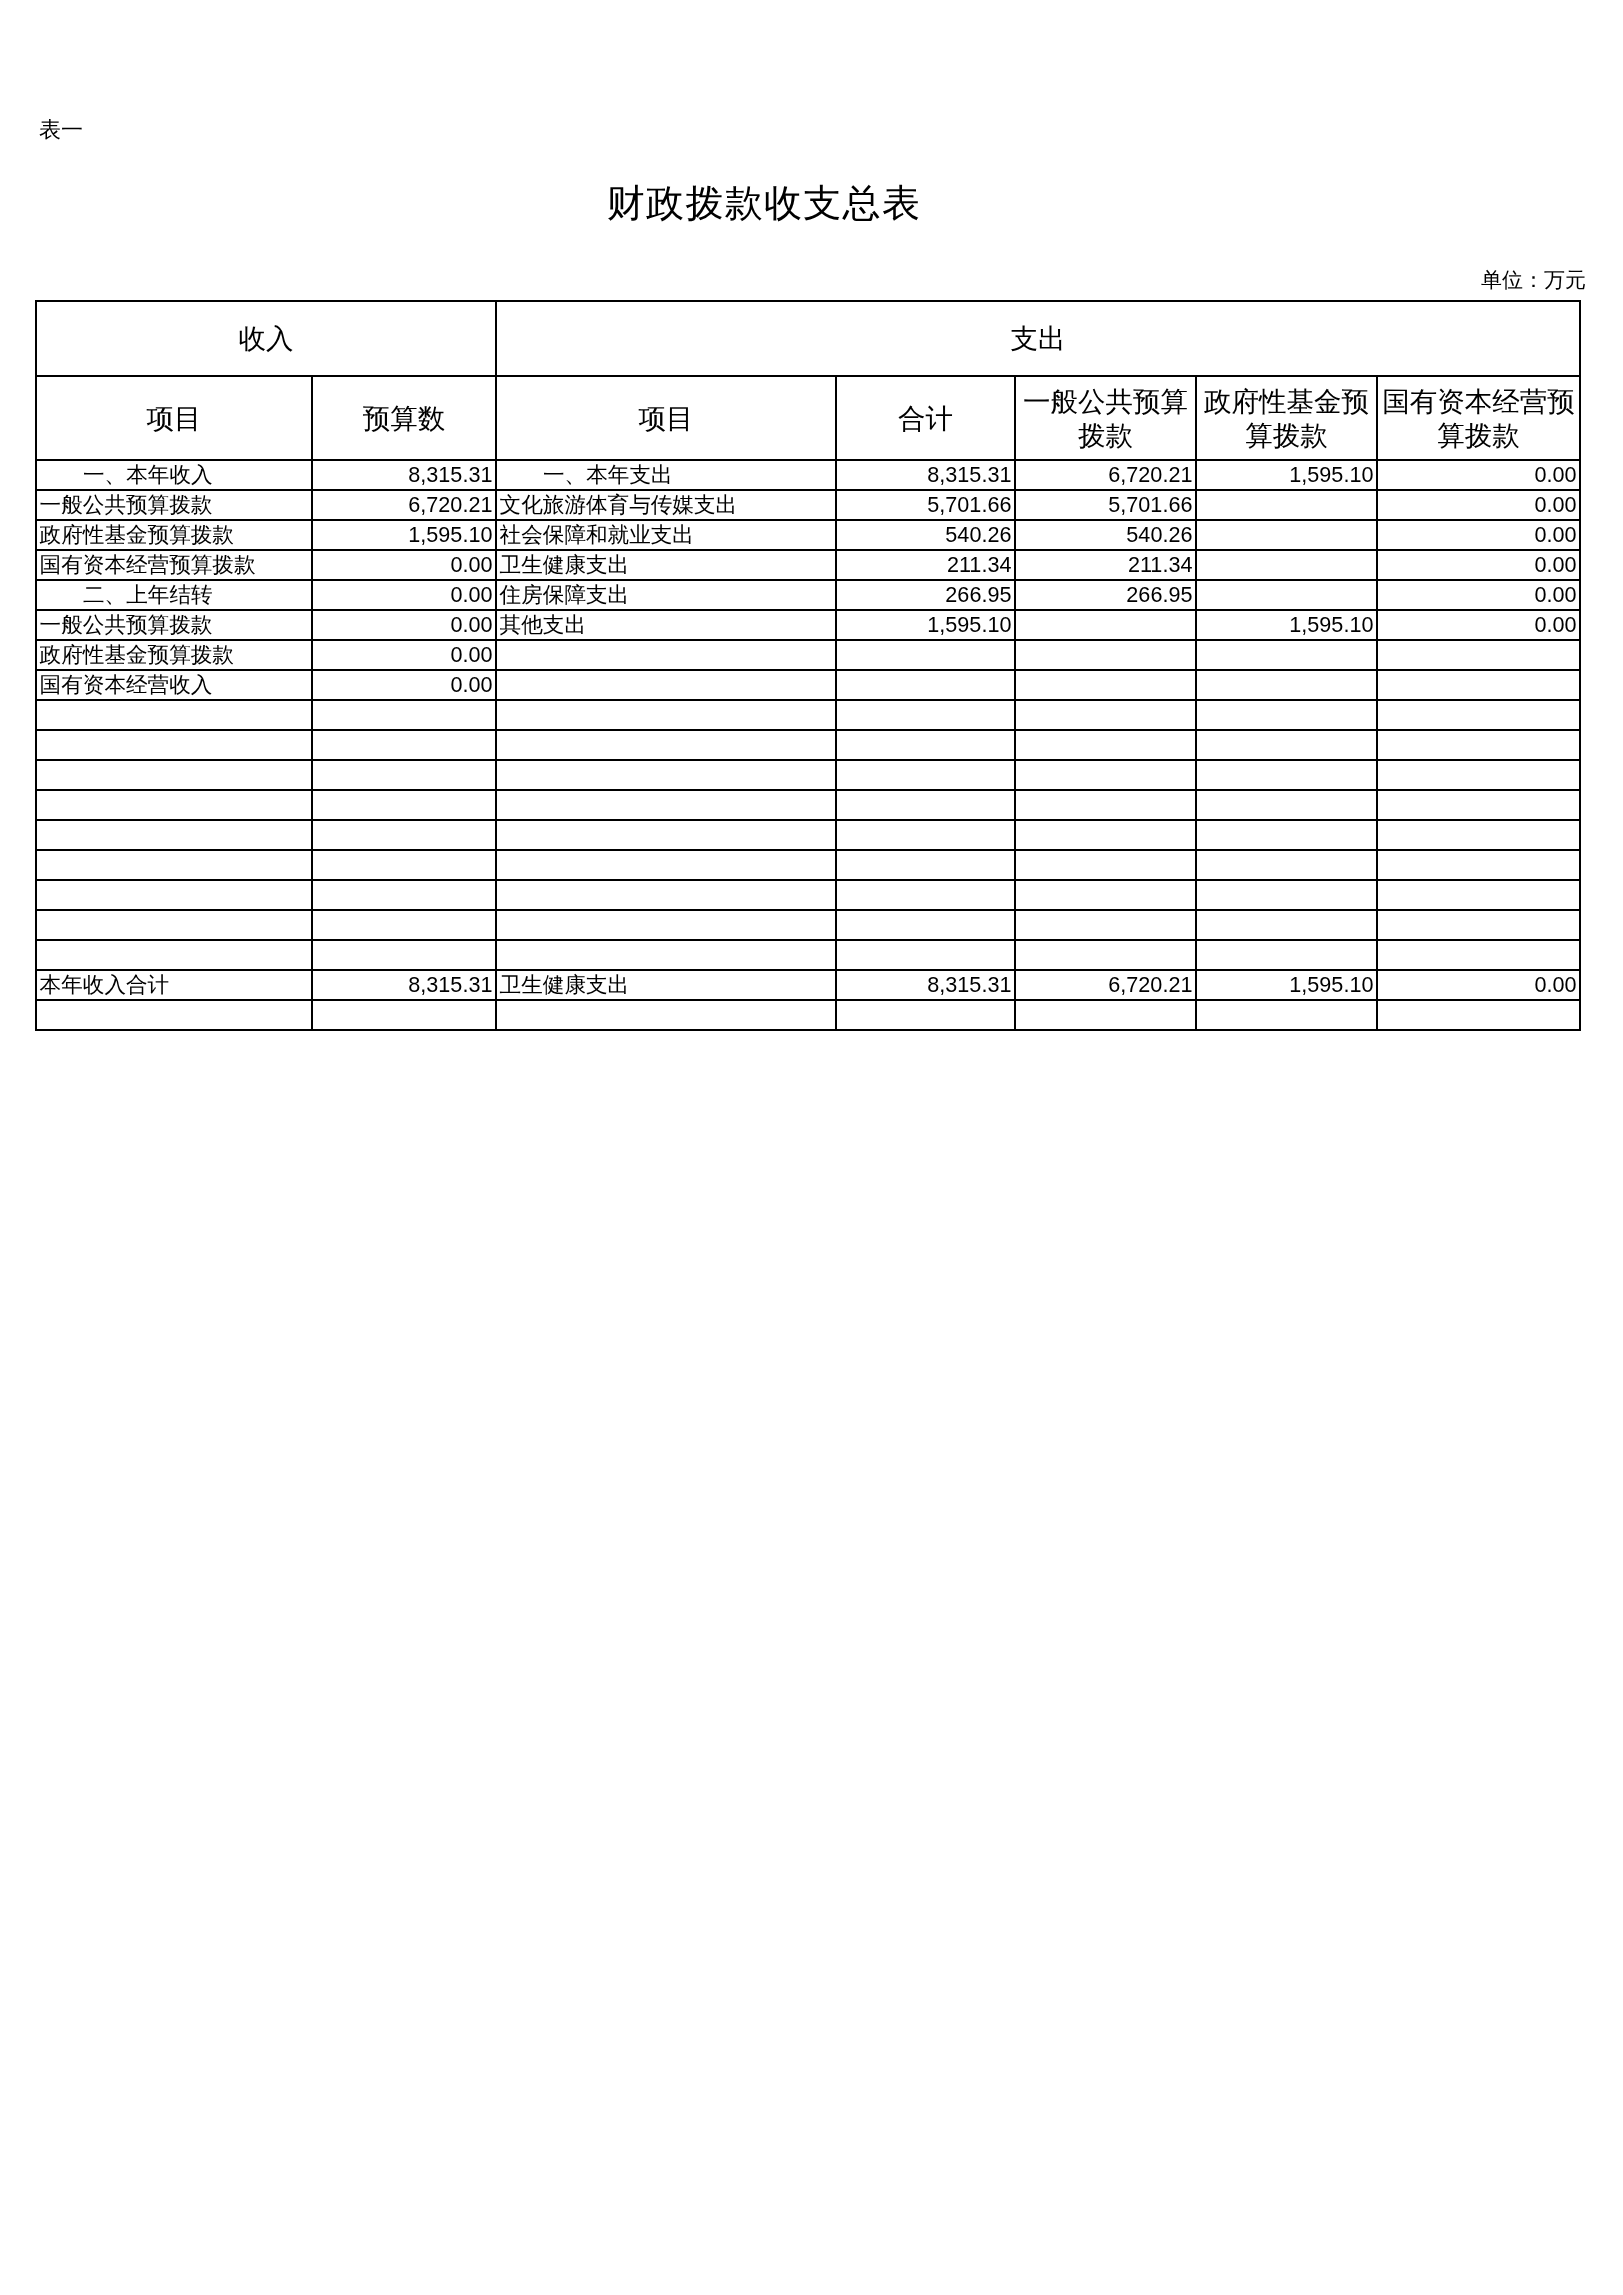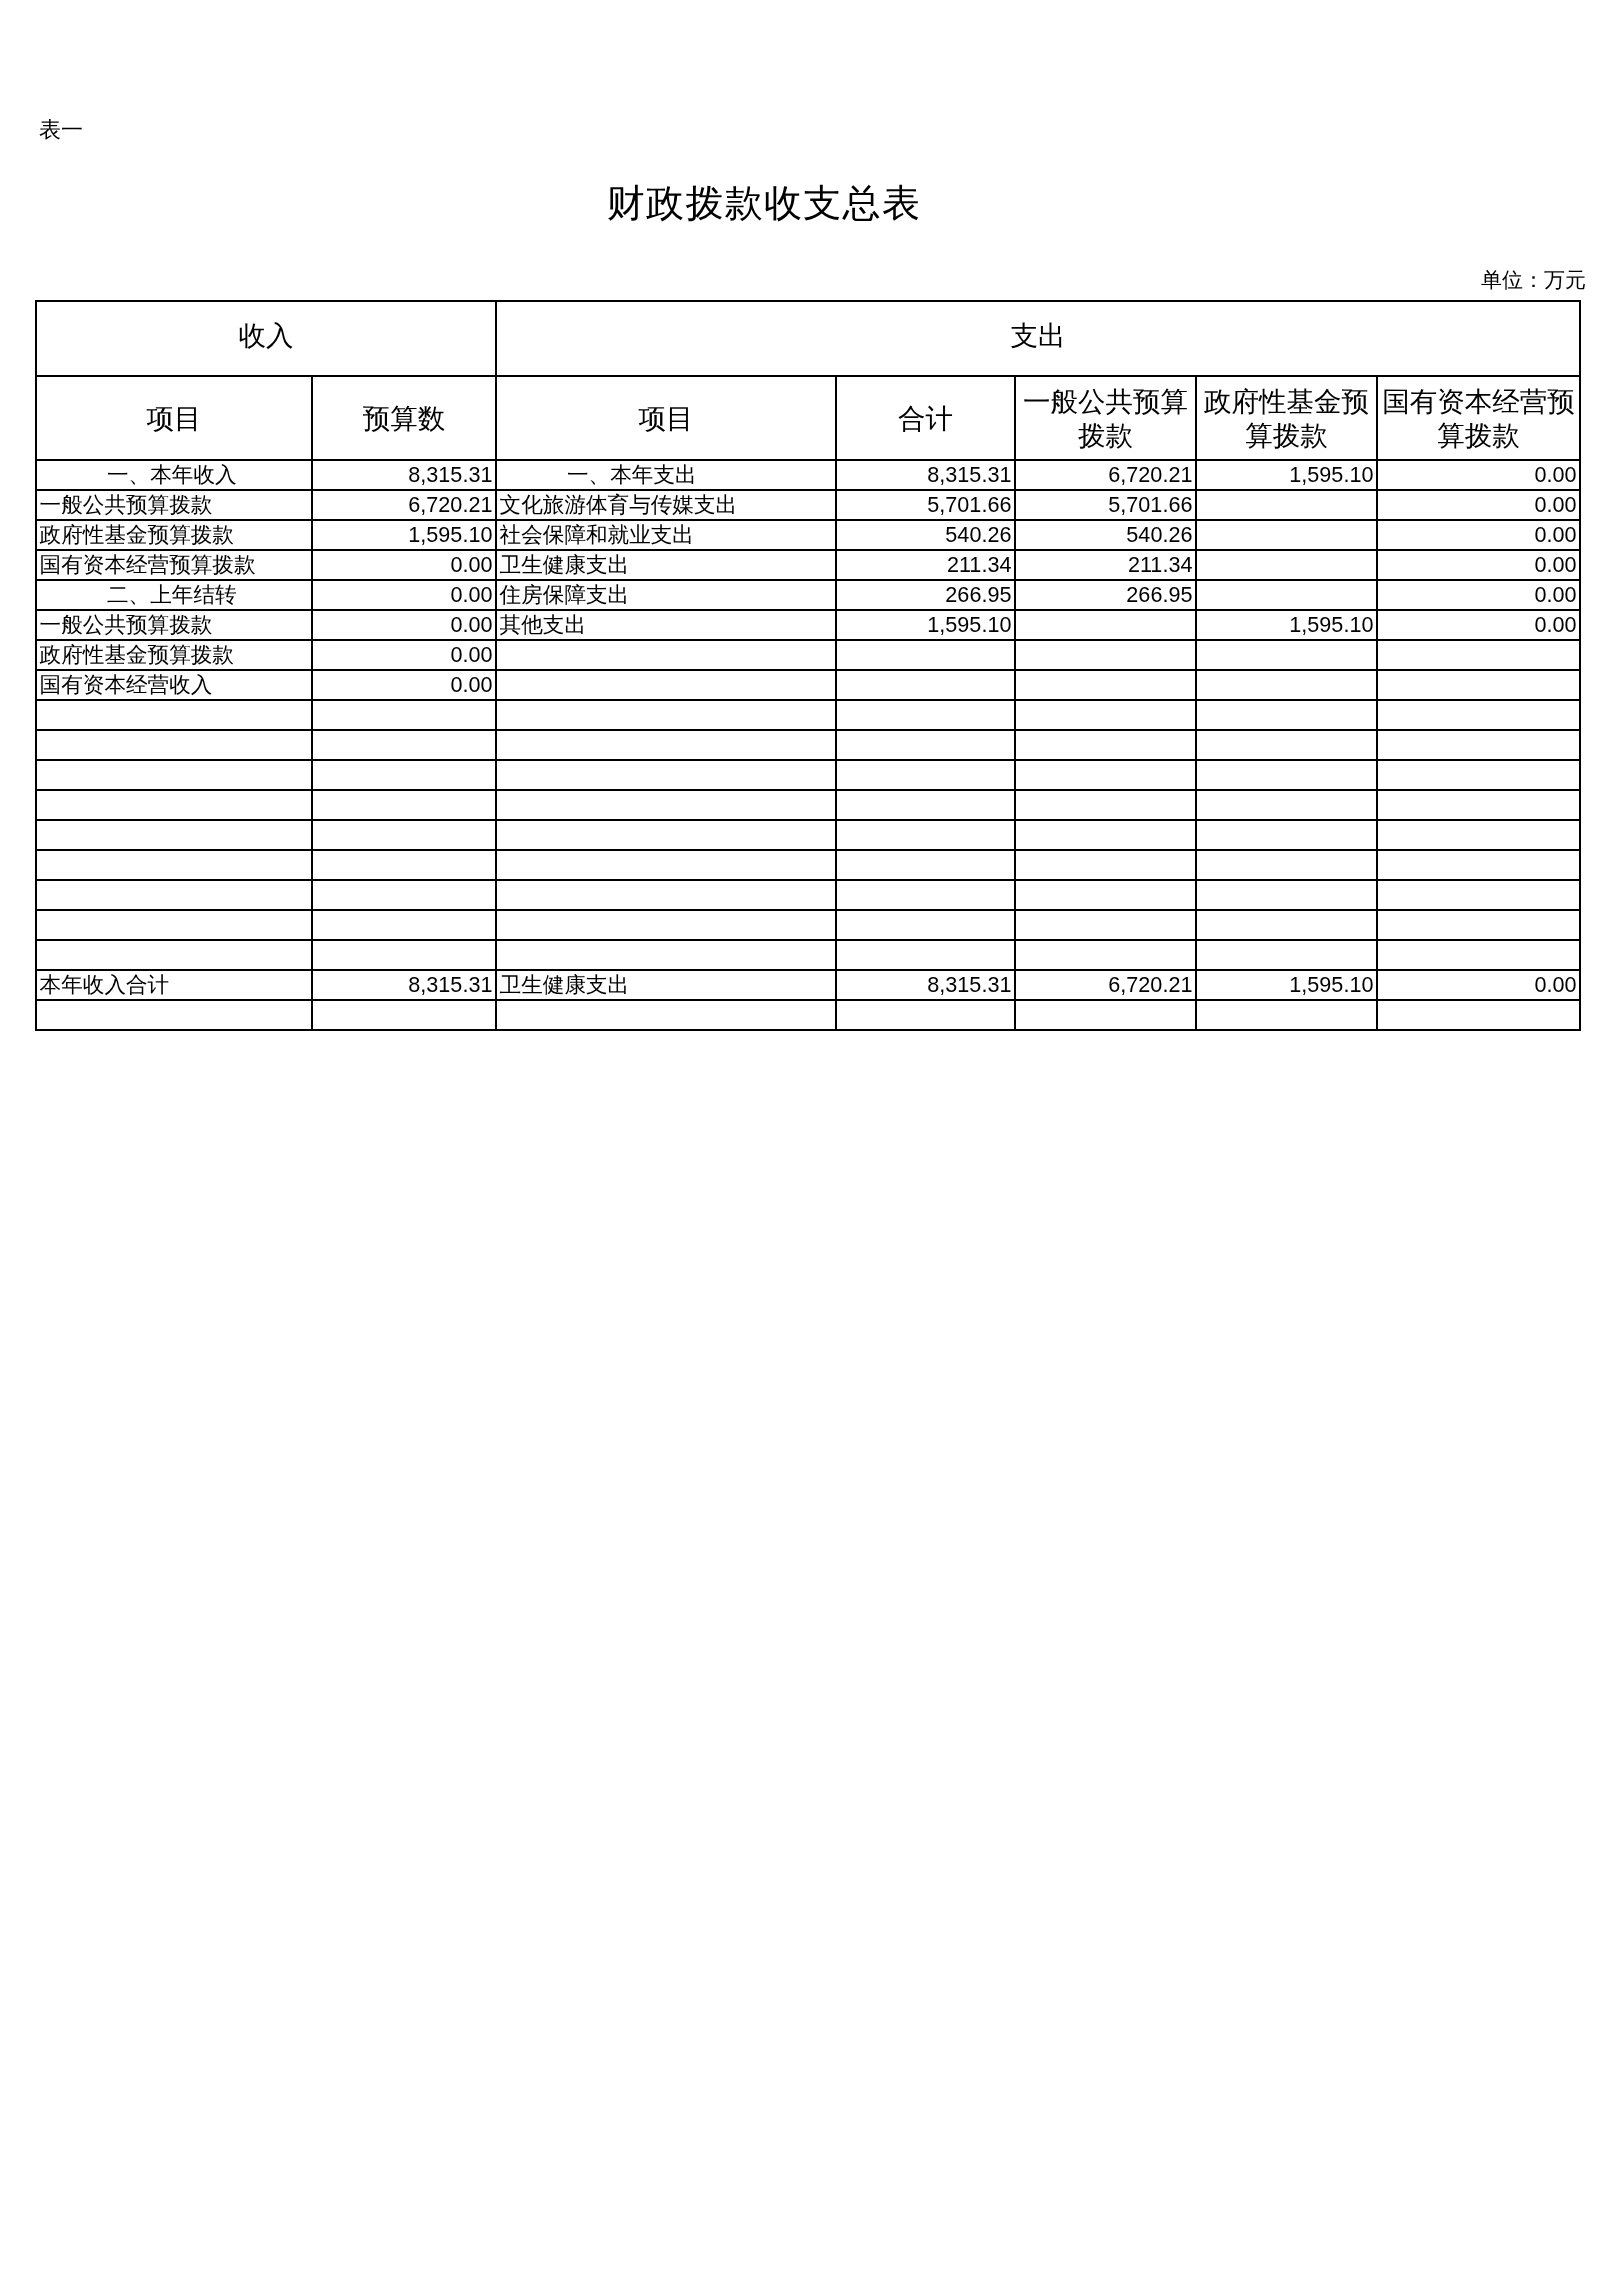--- a/index.html
+++ b/index.html
@@ -52,29 +52,29 @@
       overflow: hidden;
       white-space: nowrap;
     }
     table.budget th {
       font-weight: normal;
       font-family: "DejaVu Sans", "Liberation Sans", sans-serif;
       font-size: 27.5px;
       text-align: center;
       line-height: 1.25;
     }
-    tr.head1 th { height: 73px; font-family: Liberation Mono, monospace; }
+    tr.head1 th { height: 73px; }
     tr.head2 th { height: 82px; }
     tr.data td {
       height: 28px;
       font-size: 21.6px;
       line-height: 28px;
     }
     td.txt { text-align: left; }
-    td.txt.indent { padding-left: 70px; }
+    td.txt.indent { padding-left: 46px; }
     td.num {
       text-align: right;
       font-family: "Liberation Sans", "DejaVu Sans", sans-serif;
       font-size: 22px;
     }
   </style>
 </head>
 <body>
 
 <div class="table-label">表一</div>

